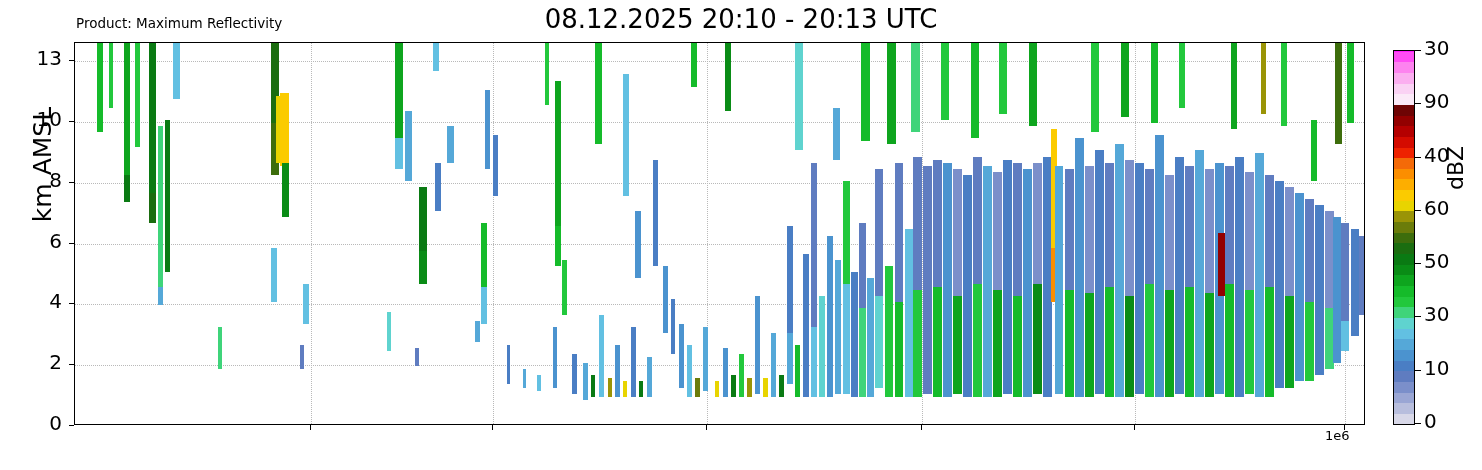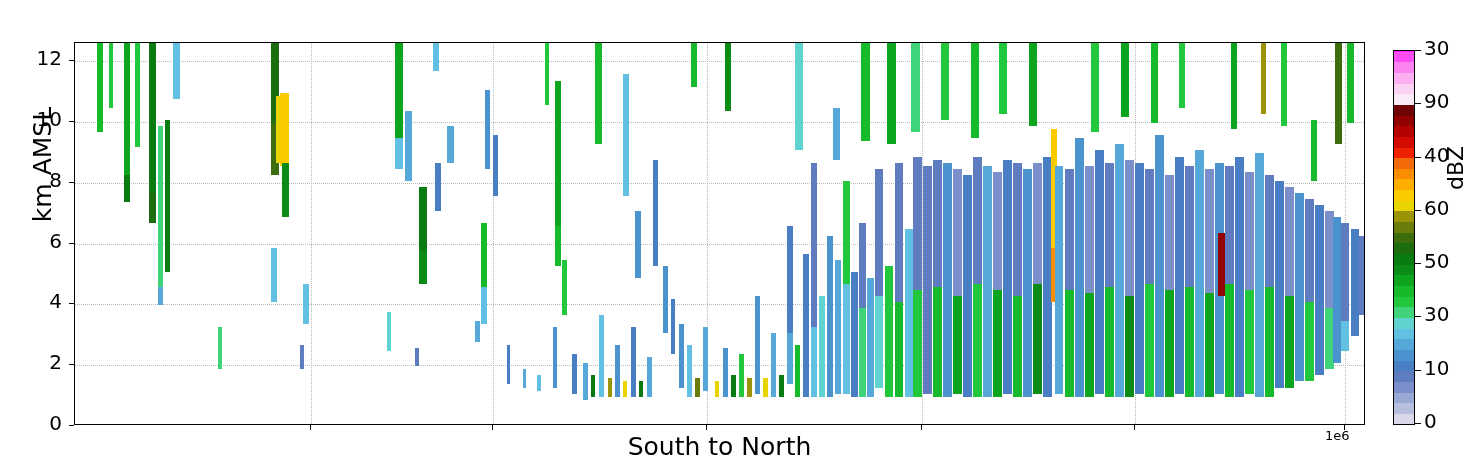--- a/index.html
+++ b/index.html
@@ -89,20 +89,22 @@
     position:absolute;left:1443px;top:190px;
     transform:rotate(-90deg);transform-origin:left top;
     font-size:22px;color:#000;white-space:nowrap;
   }
 </style>
 </head>
 <body>
 
 <div class="figure">
 
+  <div id="main-title">08.12.2025 20:10 - 20:13 UTC</div>
+  <div id="product-label">Product: Maximum Reflectivity</div>
 
   <div id="ylabel-wrap">
     <div id="ylabel">km AMSL</div>
   </div>
 
   <div id="plot-frame">
     <div id="grid-layer">
         <div class="gridline-h" style="top: 322.206px;"></div>
         <div class="gridline-h" style="top: 261.413px;"></div>
         <div class="gridline-h" style="top: 200.619px;"></div>
@@ -608,21 +610,21 @@
       <div class="ytick-label" style="left: 20px; width: 42px; right: auto; top: 350.206px;">2</div>
       <div class="ytick-mark" style="left: 69px; top: 303.413px;"></div>
       <div class="ytick-label" style="left: 20px; width: 42px; right: auto; top: 289.413px;">4</div>
       <div class="ytick-mark" style="left: 69px; top: 242.619px;"></div>
       <div class="ytick-label" style="left: 20px; width: 42px; right: auto; top: 228.619px;">6</div>
       <div class="ytick-mark" style="left: 69px; top: 181.825px;"></div>
       <div class="ytick-label" style="left: 20px; width: 42px; right: auto; top: 167.825px;">8</div>
       <div class="ytick-mark" style="left: 69px; top: 121.032px;"></div>
       <div class="ytick-label" style="left: 20px; width: 42px; right: auto; top: 107.032px;">10</div>
       <div class="ytick-mark" style="left: 69px; top: 60.2381px;"></div>
-      <div class="ytick-label" style="left: 20px; width: 42px; right: auto; top: 46.2381px;">12</div>
+      <div class="ytick-label" style="left: 20px; width: 42px; right: auto; top: 46.2381px;">13</div>
       <div class="xtick-mark" style="left: 310px; top: 425px;"></div>
       <div class="xtick-mark" style="left: 492px; top: 425px;"></div>
       <div class="xtick-mark" style="left: 706px; top: 425px;"></div>
       <div class="xtick-mark" style="left: 921px; top: 425px;"></div>
       <div class="xtick-mark" style="left: 1134px; top: 425px;"></div>
       <div class="xtick-mark" style="left: 1344px; top: 425px;"></div>
       <div class="cbtick-mark" style="top: 423px;"></div>
       <div class="cbtick-label" style="top: 409px;">0</div>
       <div class="cbtick-mark" style="top: 369.714px;"></div>
       <div class="cbtick-label" style="top: 355.714px;">10</div>
@@ -633,21 +635,20 @@
       <div class="cbtick-mark" style="top: 209.857px;"></div>
       <div class="cbtick-label" style="top: 195.857px;">60</div>
       <div class="cbtick-mark" style="top: 156.571px;"></div>
       <div class="cbtick-label" style="top: 142.571px;">40</div>
       <div class="cbtick-mark" style="top: 103.286px;"></div>
       <div class="cbtick-label" style="top: 89.2857px;">90</div>
       <div class="cbtick-mark" style="top: 50px;"></div>
       <div class="cbtick-label" style="top: 36px;">30</div>
     </div>
 
-  <div id="xlabel">South to North</div>
   <div id="x-offset-text">1e6</div>
 
   <div id="colorbar-wrap">
       <div class="cb-band" style="top: 362.343px; height: 11.2571px; background: rgb(216, 216, 232);"></div>
       <div class="cb-band" style="top: 351.686px; height: 11.2571px; background: rgb(184, 190, 221);"></div>
       <div class="cb-band" style="top: 341.029px; height: 11.2571px; background: rgb(154, 166, 212);"></div>
       <div class="cb-band" style="top: 330.371px; height: 11.2571px; background: rgb(123, 143, 202);"></div>
       <div class="cb-band" style="top: 319.714px; height: 11.2571px; background: rgb(95, 124, 192);"></div>
       <div class="cb-band" style="top: 309.057px; height: 11.2571px; background: rgb(74, 126, 196);"></div>
       <div class="cb-band" style="top: 298.4px; height: 11.2571px; background: rgb(75, 147, 207);"></div>

